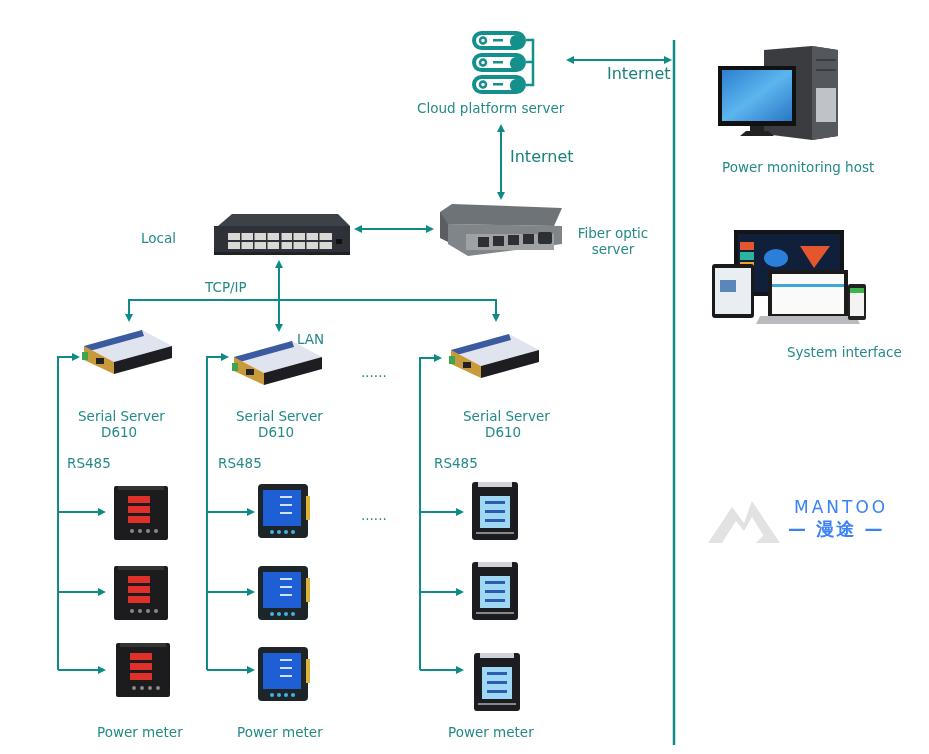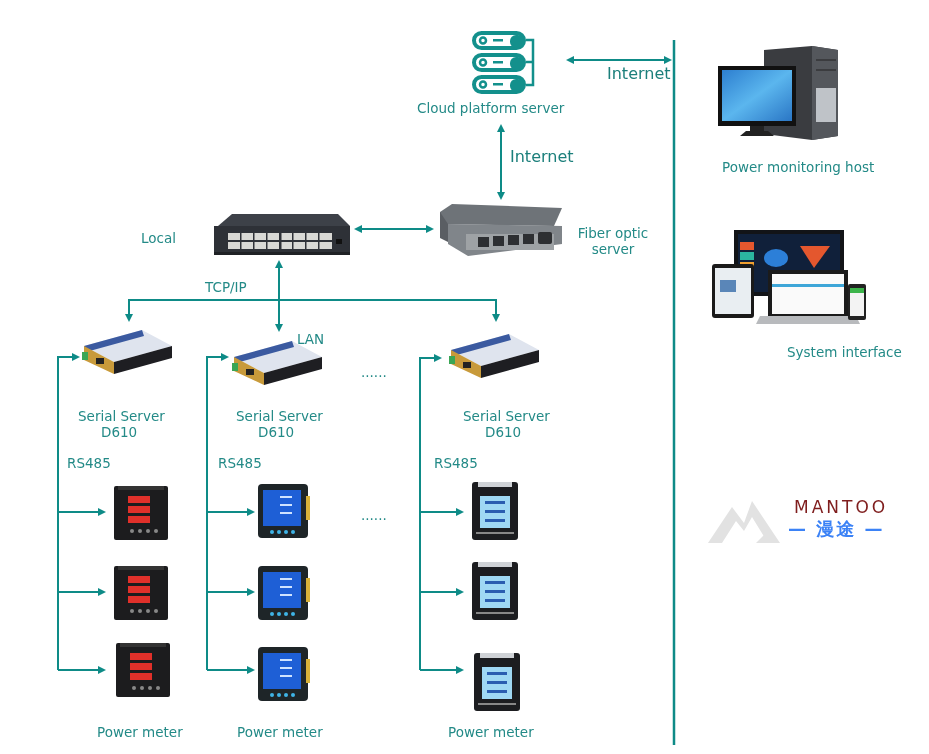--- a/index.html
+++ b/index.html
@@ -380,15 +380,15 @@
     <rect x="8" y="52" width="38" height="2" fill="#888"></rect>
   </svg>
 </div>
 <div class="lbl" style="left:448px;top:724px;">Power meter</div>
 
 <div class="dev" style="left:706px;top:493px;width:190px;height:52px;">
   <svg width="80" height="52" style="position:absolute;left:0;top:0;">
     <polygon points="2,50 26,14 38,30 46,8 74,50 62,50 46,24 38,38 30,28 16,50" fill="#e2e2e2"></polygon>
     <polygon points="50,50 60,40 66,50" fill="#e2e2e2"></polygon>
   </svg>
-  <div style="position:absolute;left:88px;top:4px;font-family:'DejaVu Sans',sans-serif;font-size:17px;letter-spacing:3px;color:#7f1d1d;">MANTOO</div>
+  <div style="position:absolute;left:88px;top:4px;font-family:'DejaVu Sans',sans-serif;font-size:17px;letter-spacing:3px;color:#3b82f6;">MANTOO</div>
   <div style="position:absolute;left:82px;top:24px;font-family:'DejaVu Sans',sans-serif;font-size:18px;font-weight:bold;color:#3b82f6;letter-spacing:2px;">— 漫途 —</div>
 </div>
 
 </body></html>

